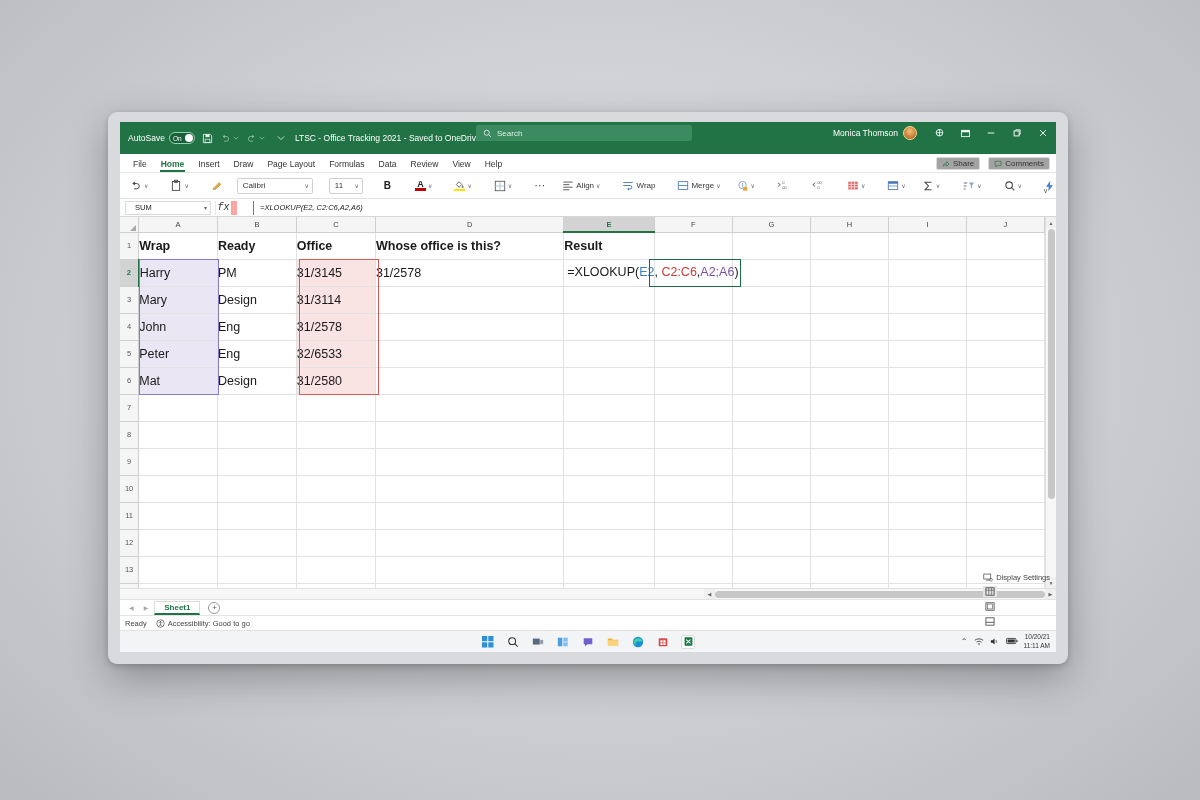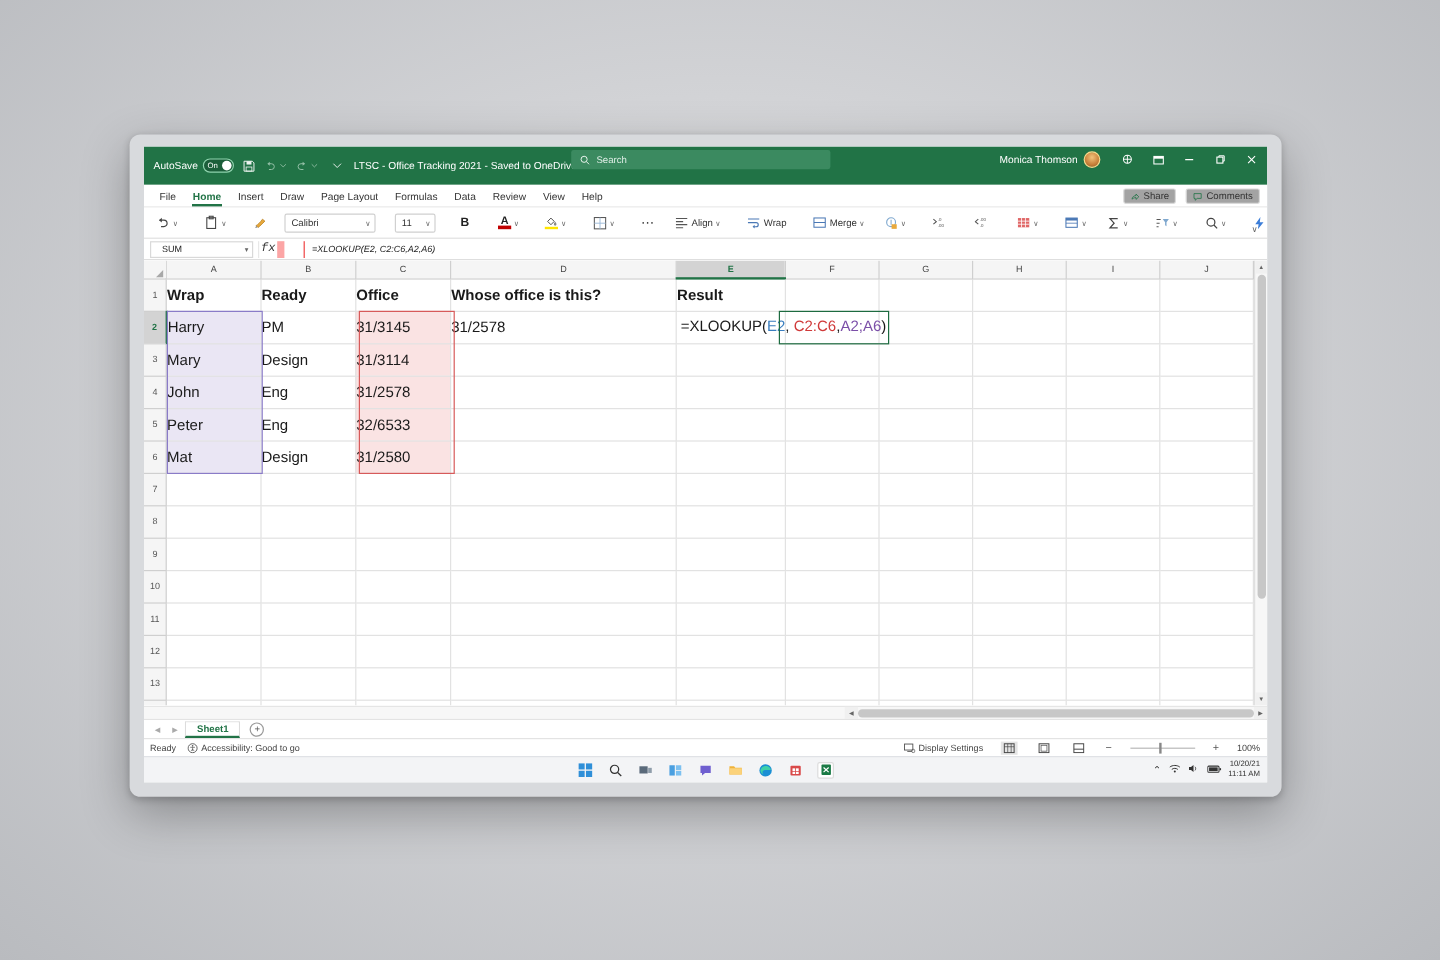--- a/index.html
+++ b/index.html
@@ -223,21 +223,21 @@
   }
 
   
   .statusbar {
     height: 15px; background: #fff; display: flex; align-items: center;
     flex: none; border-top: 1px solid #e3e3e3; font-size: 7.5px; color: #444;
     padding: 0 5px; gap: 5px; position: relative;
   }
   .sb-left { display: flex; align-items: center; gap: 9px; }
   .sb-right {
-    position: absolute; right: 6px; display: flex; align-items: center; gap: 15px;
+    position: absolute; right: 6px; display: flex; align-items: flex-start; gap: 4px; flex-direction: column;
   }
   .viewbtn {
     width: 14px; height: 11px; display: flex; align-items: center; justify-content: center;
   }
   .viewbtn.act { background: #e4e4e4; }
   .zoomtrack { width: 54px; height: 1px; background: #b9b9b9; position: relative; }
   .zoomtrack i { position: absolute; left: 24px; top: -4px; width: 2px; height: 9px; background: #888; }
 
   
   .taskbar {

